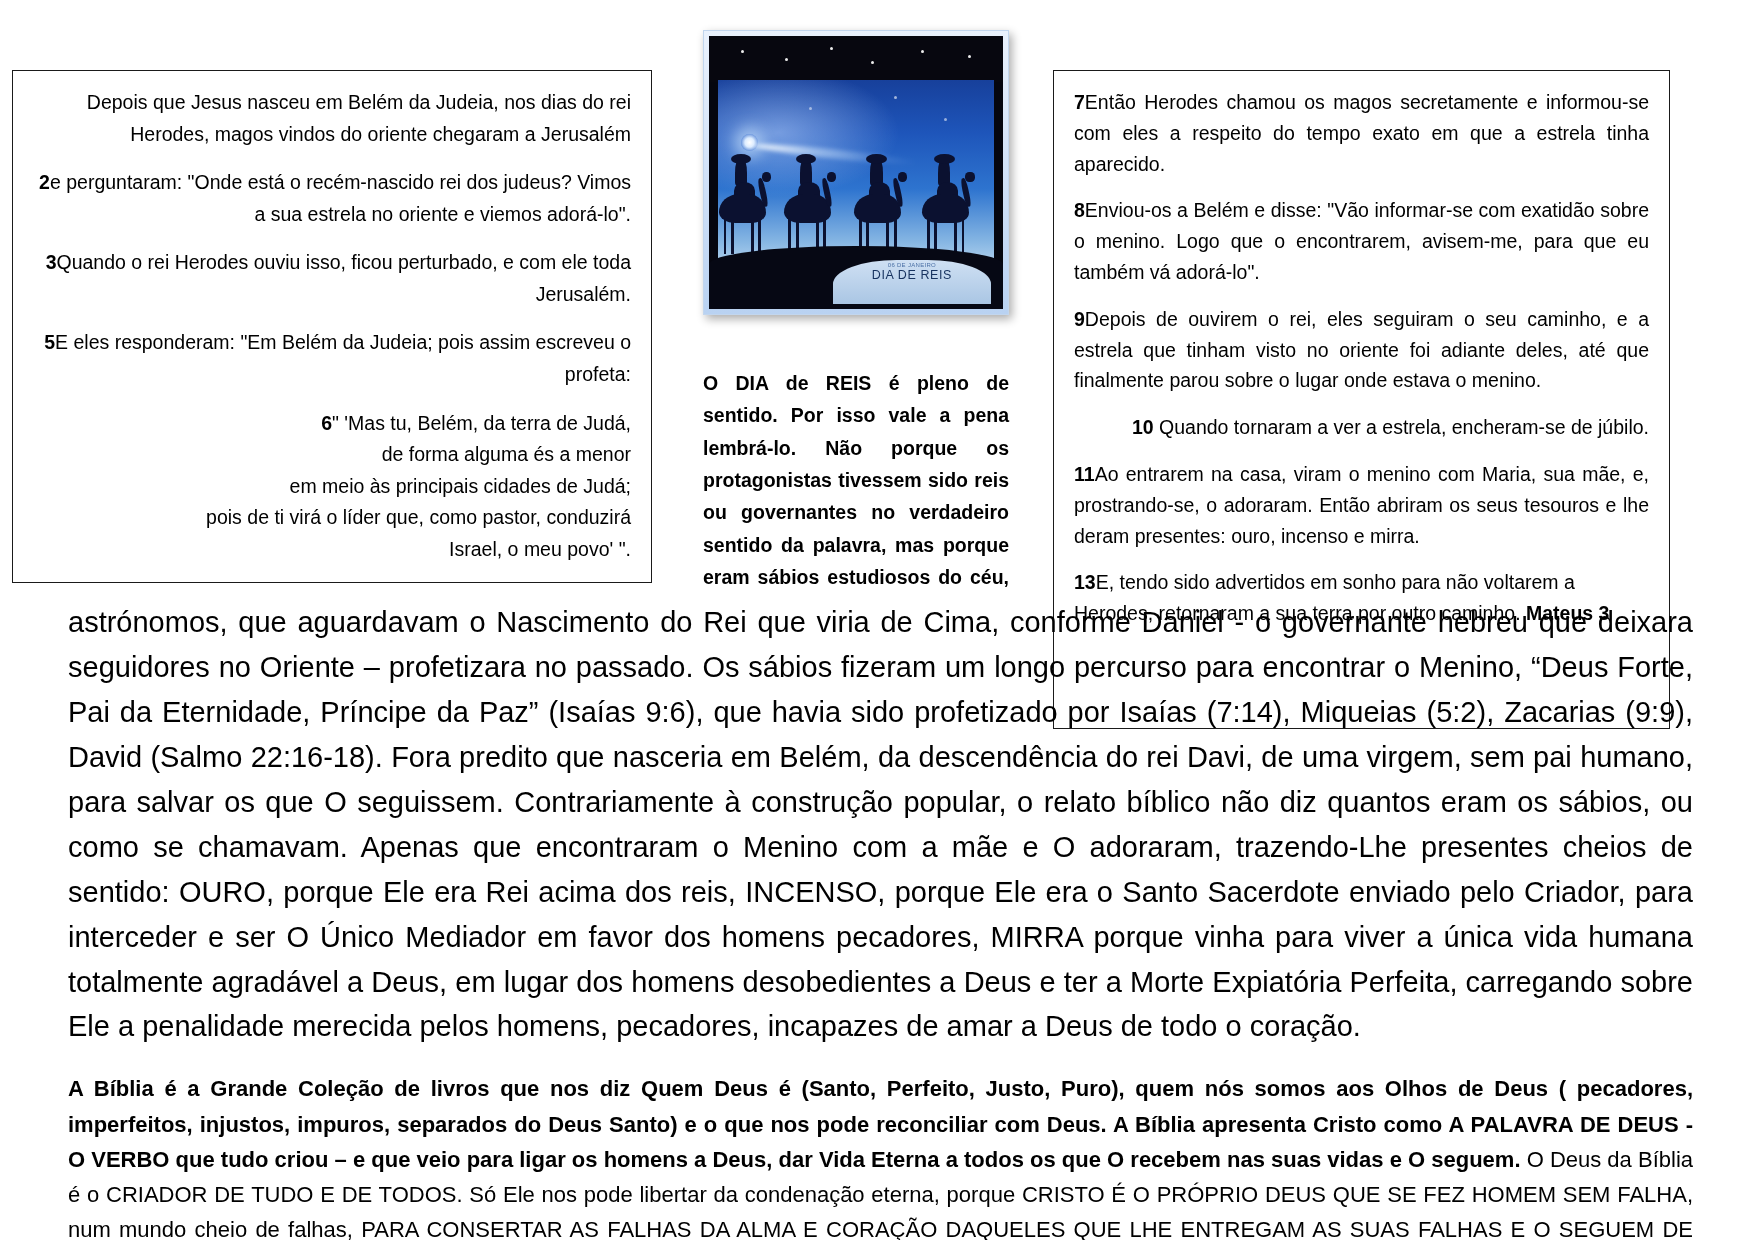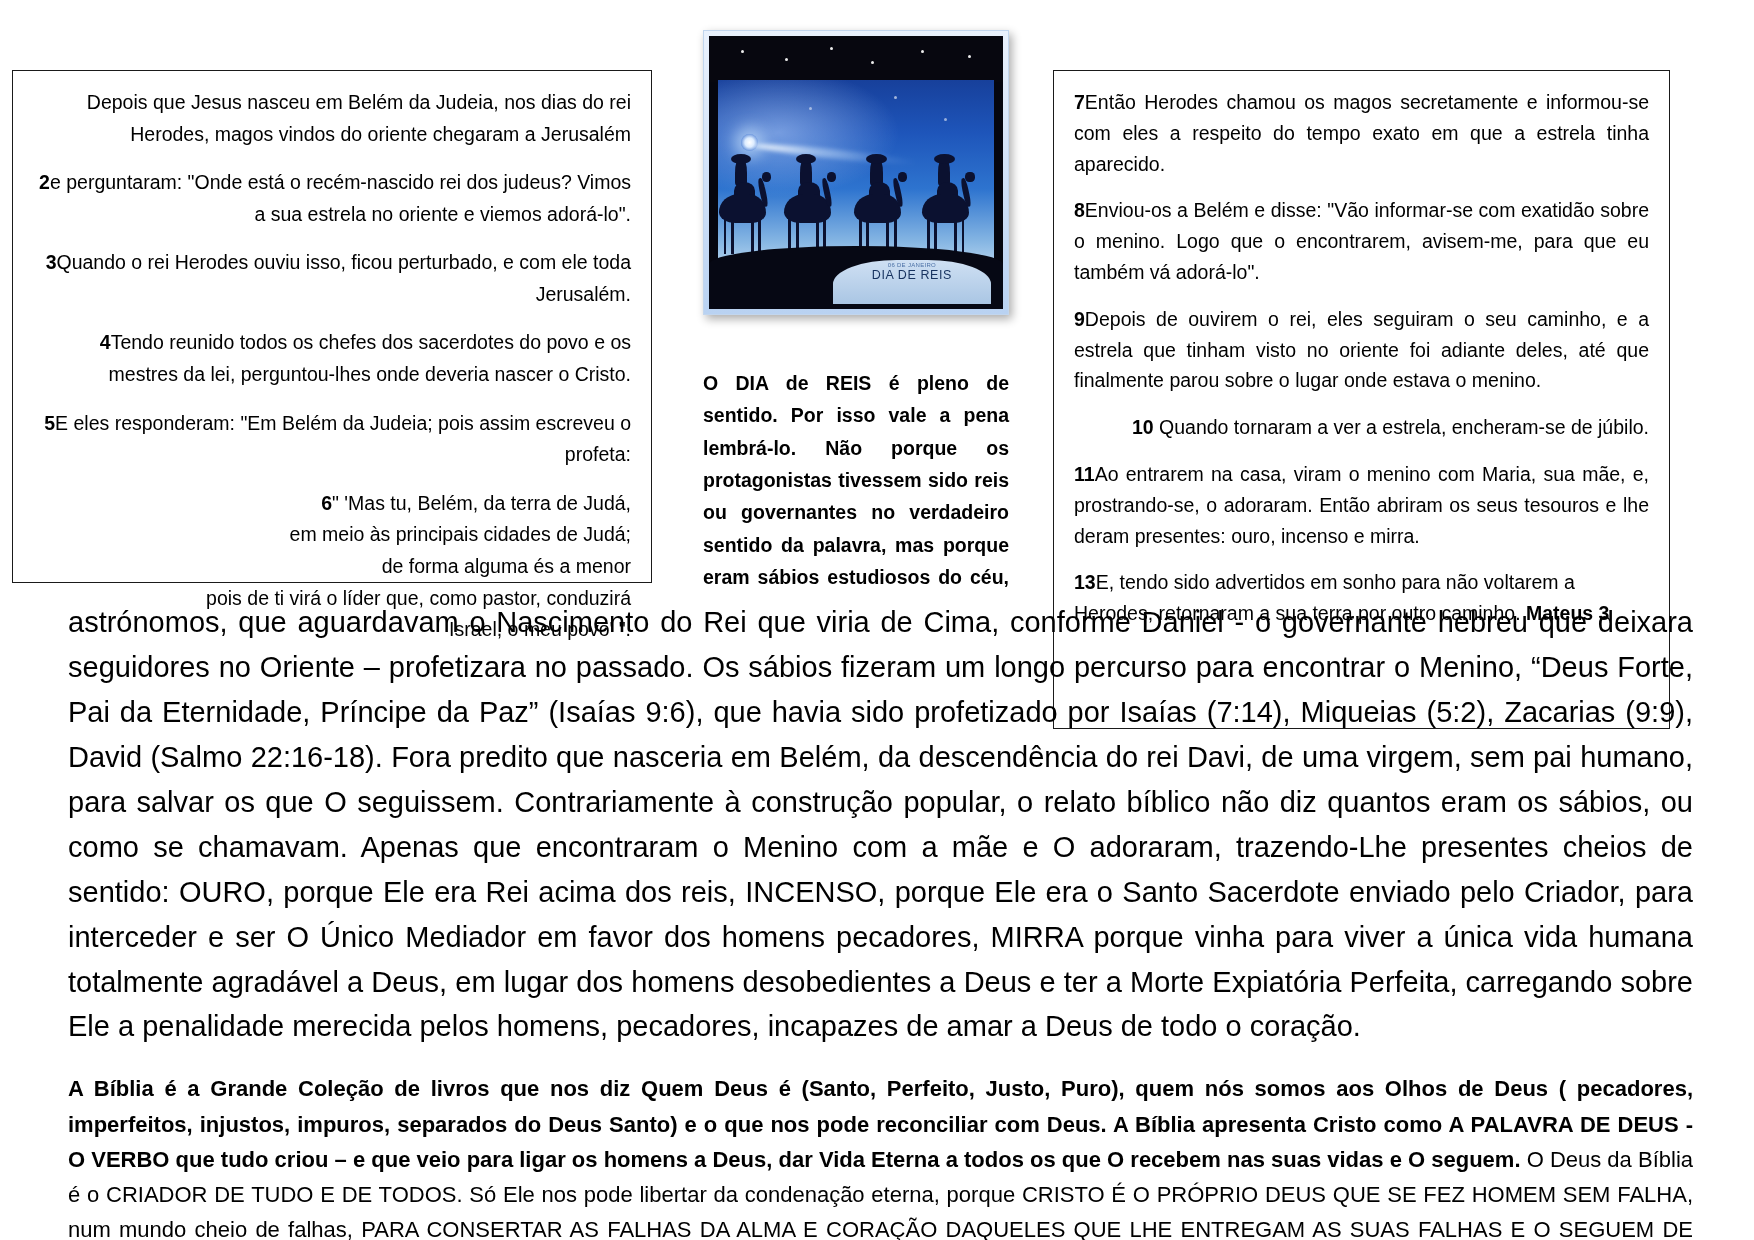--- a/index.html
+++ b/index.html
@@ -316,26 +316,25 @@
 <body>
 
 <div class="page">
 
   <div class="top-region">
 
     <div class="scripture-box box-left">
       <p class="verse"><span>Depois que Jesus nasceu em Belém da Judeia, nos dias do rei Herodes, magos vindos do oriente chegaram a Jerusalém</span></p>
       <p class="verse"><span class="vn">2</span><span>e perguntaram: "Onde está o recém-nascido rei dos judeus? Vimos a sua estrela no oriente e viemos adorá-lo".</span></p>
       <p class="verse"><span class="vn">3</span><span>Quando o rei Herodes ouviu isso, ficou perturbado, e com ele toda Jerusalém.</span></p>
-      <p class="verse"><span class="vn">4</span><span>Tendo reunido todos os chefes dos sacerdotes do povo e os mestres da lei, perguntou-lhes onde deveria nascer o Cristo.</span></p>
       <p class="verse"><span class="vn">5</span><span>E eles responderam: "Em Belém da Judeia; pois assim escreveu o profeta:</span></p>
       <p class="verse">
         <span class="vn">6</span><span class="poem-line-inline">" 'Mas tu, Belém, da terra de Judá,</span>
+        <span class="poem-line">de forma alguma és a menor</span>
         <span class="poem-line">em meio às principais cidades de Judá;</span>
-        <span class="poem-line">de forma alguma és a menor</span>
         <span class="poem-line">pois de ti virá o líder que, como pastor, conduzirá</span>
         <span class="poem-line">Israel, o meu povo' ".</span>
       </p>
     </div>
 
     <div class="center-col">
       <div class="photo-wrap">
         <div class="photo">
           <div class="sky-top"></div>
           <div class="sky-main"></div>

